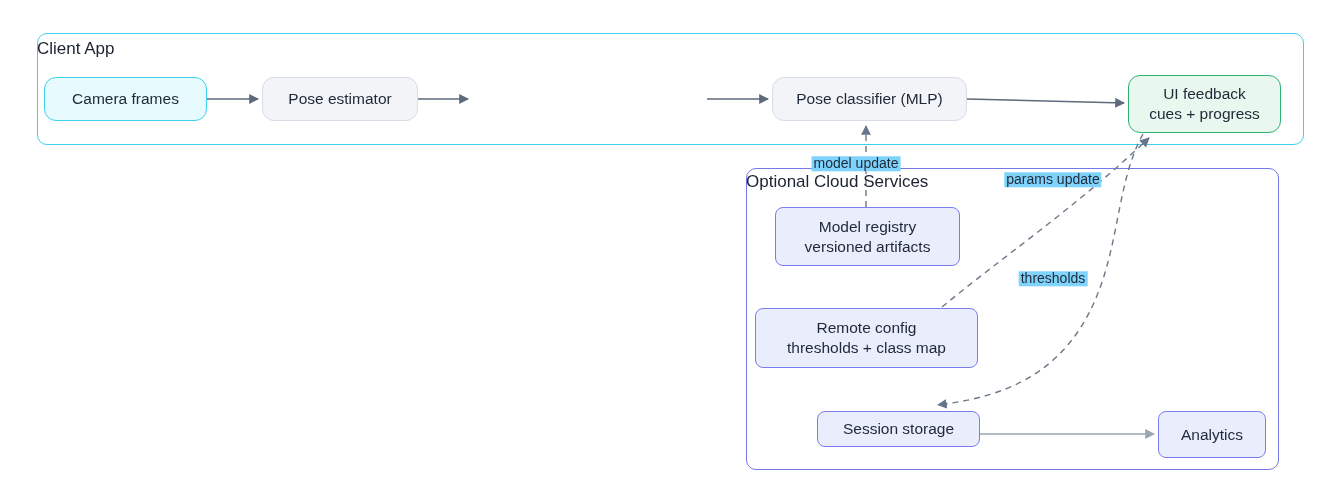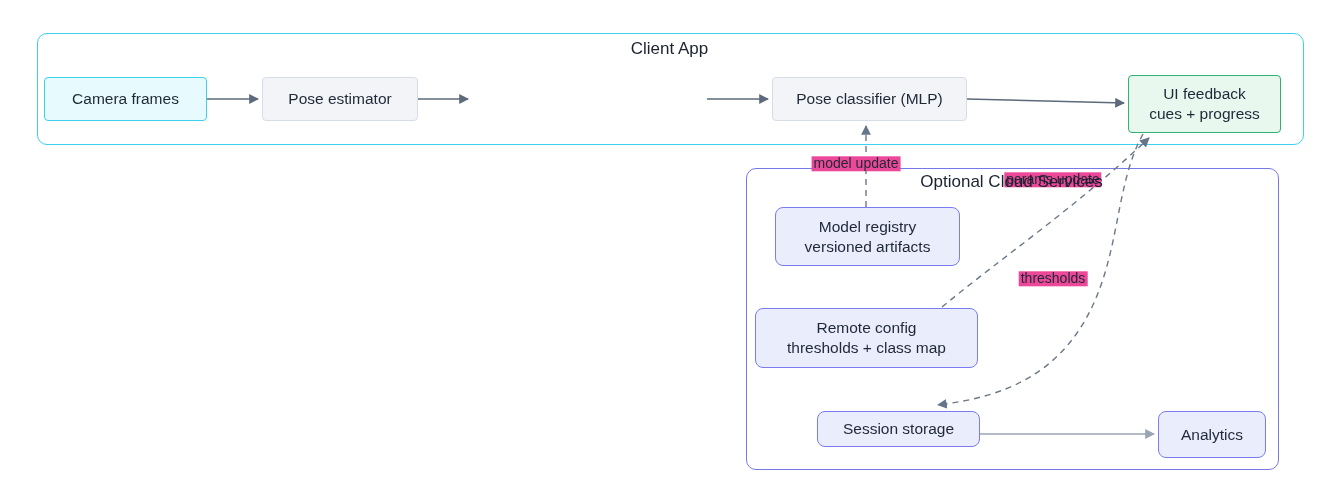--- a/index.html
+++ b/index.html
@@ -12,36 +12,36 @@
 
   .cluster{position:absolute;border-radius:10px;background:transparent;z-index:1;}
   .cluster.client{left:37px;top:33px;width:1265px;height:110px;border:1.5px solid #3cd2ee;}
   .cluster.cloud{left:746px;top:168px;width:531px;height:300px;border:1.4px solid #7678e8;}
 
   .edge-layer{position:absolute;left:0;top:0;z-index:2;}
 
   .edge-label{
     position:absolute;z-index:3;transform:translate(-50%,-50%);
     font-size:14px;line-height:1.1;white-space:nowrap;
-    background:#ec4899;padding:0 2px;color:#1f2837;
+    background:#7dd3fc;padding:0 2px;color:#1f2837;
   }
 
   .cluster-title{
-    position:absolute;z-index:4;text-align:center;
+    position:absolute;z-index:4;
     font-size:17px;color:#1b2230;
   }
   .cluster-title.client{left:37px;top:39px;width:1265px;}
   .cluster-title.cloud{left:746px;top:172px;width:531px;}
 
   .node{
     position:absolute;z-index:5;
     display:flex;align-items:center;justify-content:center;
     text-align:center;white-space:pre-line;
     font-size:15.5px;line-height:1.28;color:#1f2837;
-    background:#f2f4f8;border:1.4px solid #d7dde7;border-radius:4px;
+    background:#f2f4f8;border:1.4px solid #d7dde7;border-radius:12px;
     box-sizing:border-box;
   }
   .node.camera{background:#e7fafd;border:1.5px solid #3cd2ee;}
   .node.green{background:#e8f8ef;border:1.5px solid #2db270;}
   .node.cloudnode{background:#e9edfc;border:1.4px solid #7a7cf0;border-radius:8px;}
 </style>
 </head>
 <body>
 
 <div id="canvas">

